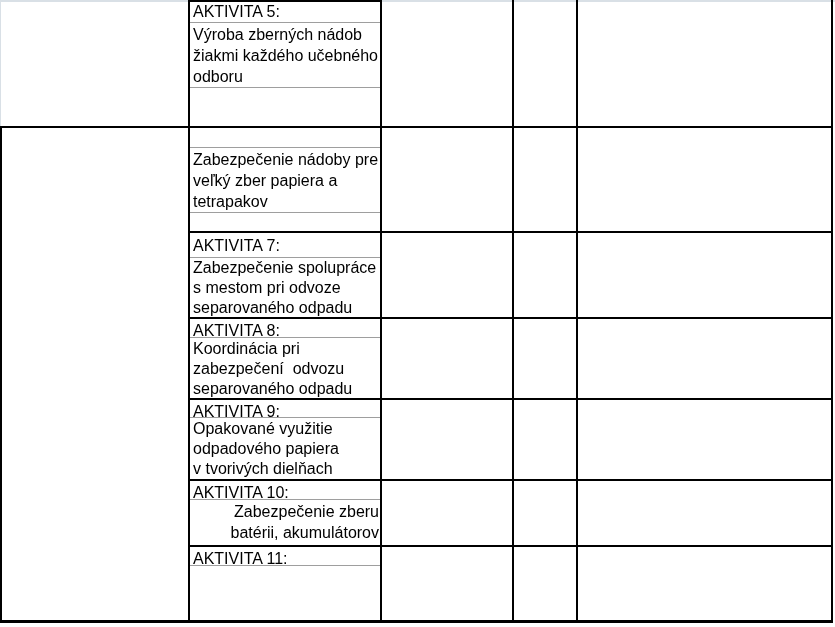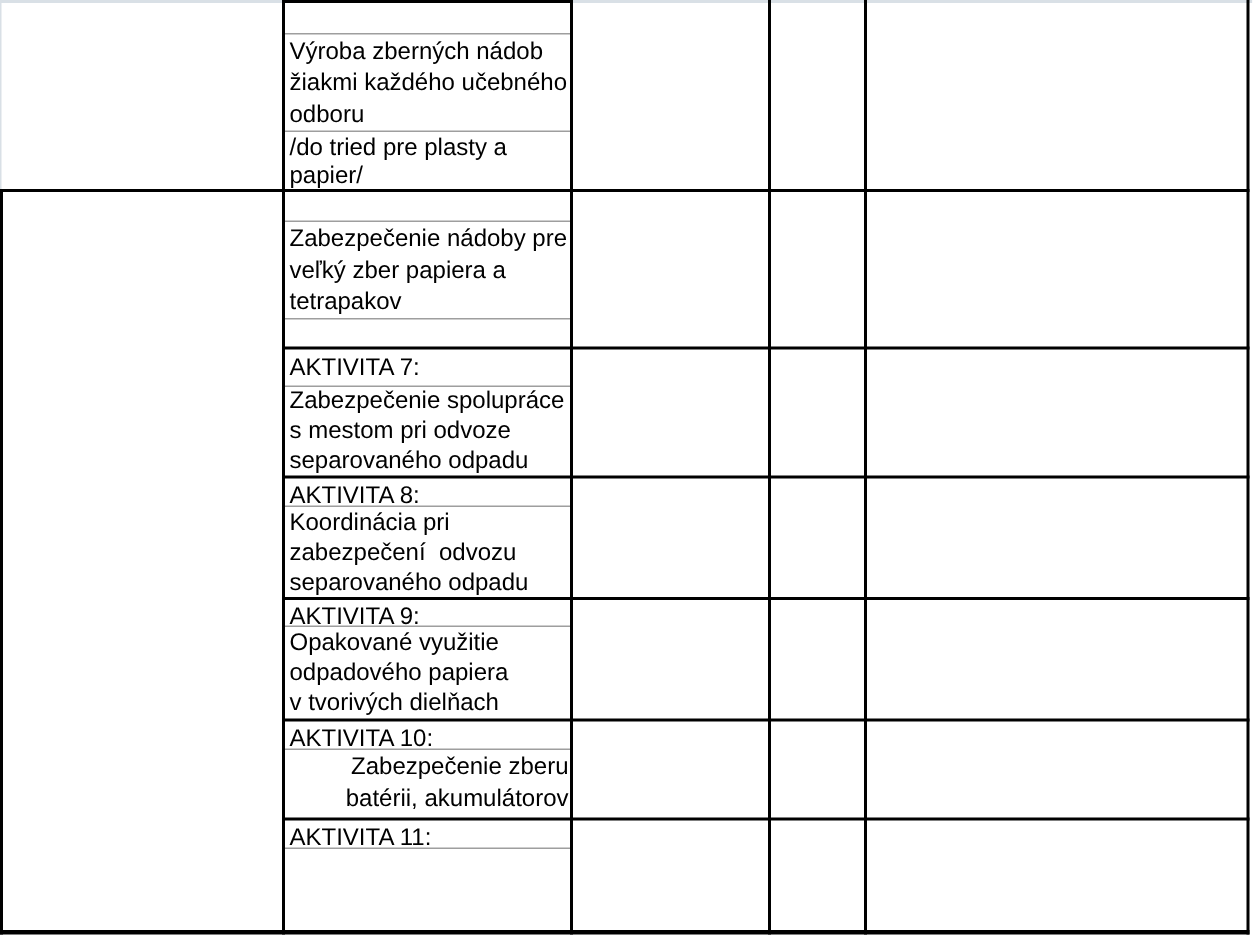--- a/index.html
+++ b/index.html
@@ -92,25 +92,24 @@
   <div class="cell" style="left:382px; top:401px; width:129px; height:77px;"></div>
   <div class="cell" style="left:514px; top:401px; width:61px;  height:77px;"></div>
   <div class="cell" style="left:578px; top:401px; width:252px; height:77px;"></div>
   <div class="cell" style="left:382px; top:482px; width:129px; height:62px;"></div>
   <div class="cell" style="left:514px; top:482px; width:61px;  height:62px;"></div>
   <div class="cell" style="left:578px; top:482px; width:252px; height:62px;"></div>
   <div class="cell" style="left:382px; top:548px; width:129px; height:71px;"></div>
   <div class="cell" style="left:514px; top:548px; width:61px;  height:71px;"></div>
   <div class="cell" style="left:578px; top:548px; width:252px; height:71px;"></div>
 
+  <div class="txt title" style="top:2px;">AKTIVITA 5:</div>
   <div class="txt lh21" style="top:24px;">Výroba zberných nádob
 žiakmi každého učebného
 odboru</div>
-  <div class="txt lh19" style="top:89px;">/do tried pre plasty a
-papier/</div>
 
   <div class="txt lh21" style="top:149px;">Zabezpečenie nádoby pre
 veľký zber papiera a
 tetrapakov</div>
 
   <div class="txt title" style="top:236px;">AKTIVITA 7:</div>
   <div class="txt lh20" style="top:258px;">Zabezpečenie spolupráce
 s mestom pri odvoze
 separovaného odpadu</div>
 

